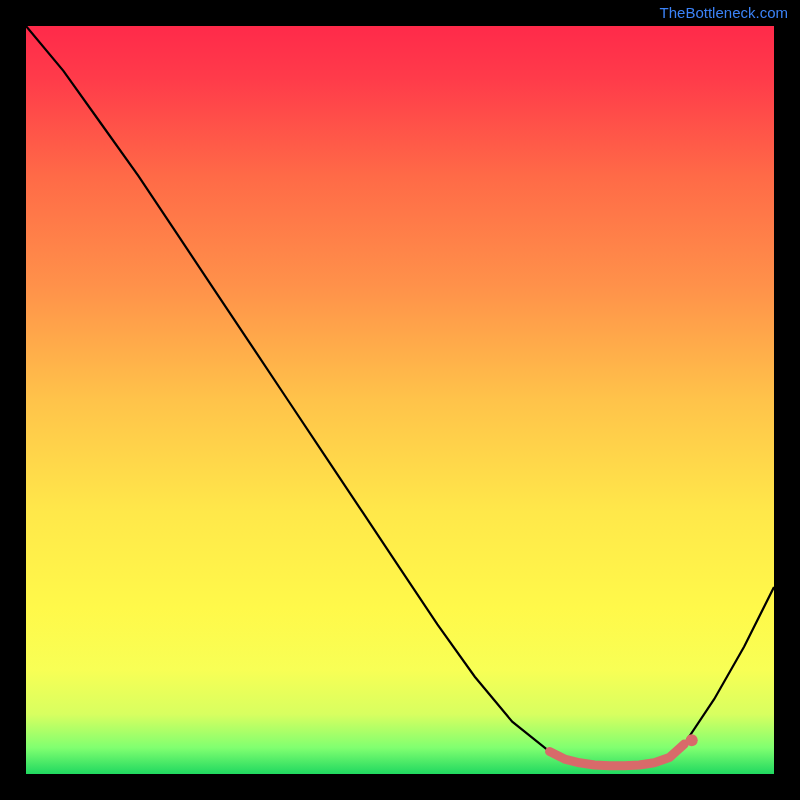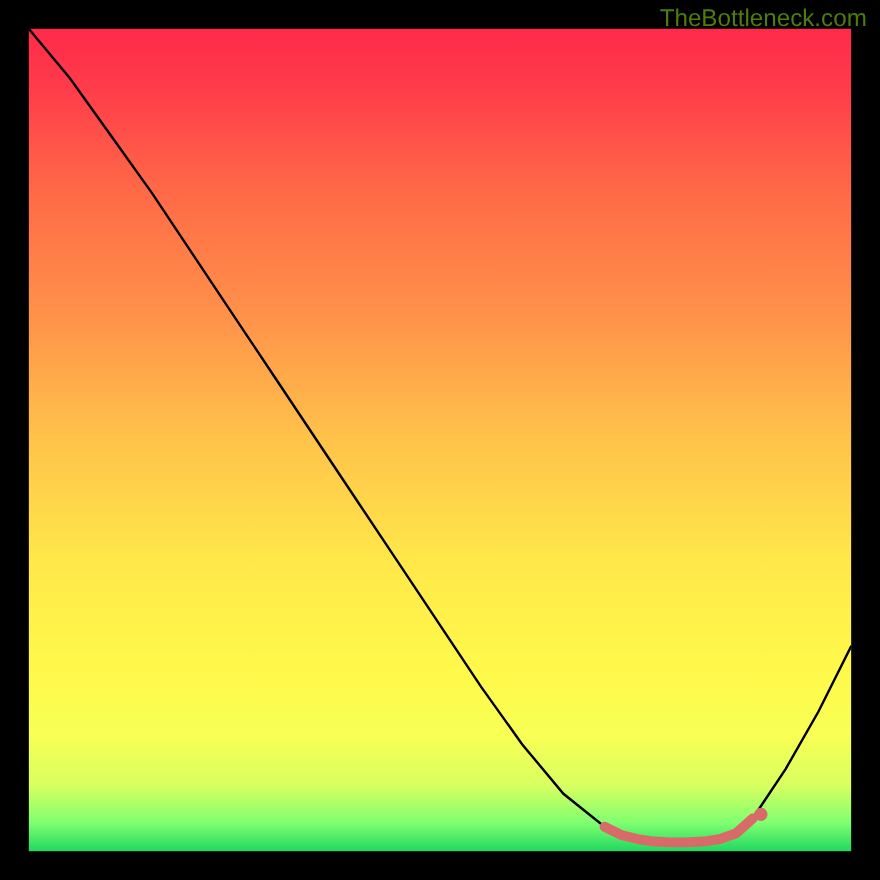--- a/index.html
+++ b/index.html
@@ -8,22 +8,22 @@
     height: 800px;
     background: #000;
     position: relative;
     font-family: Arial, sans-serif;
     overflow: hidden;
   }
   .watermark {
     position: absolute;
     top: 4px;
     right: 12px;
-    color: #4d7c0f;
-    font-size: 22px;
+    color: #3b82f6;
+    font-size: 15px;
     font-weight: 500;
     z-index: 10;
   }
   .plot-area {
     position: absolute;
     left: 26px;
     top: 26px;
     width: 748px;
     height: 748px;
   }

